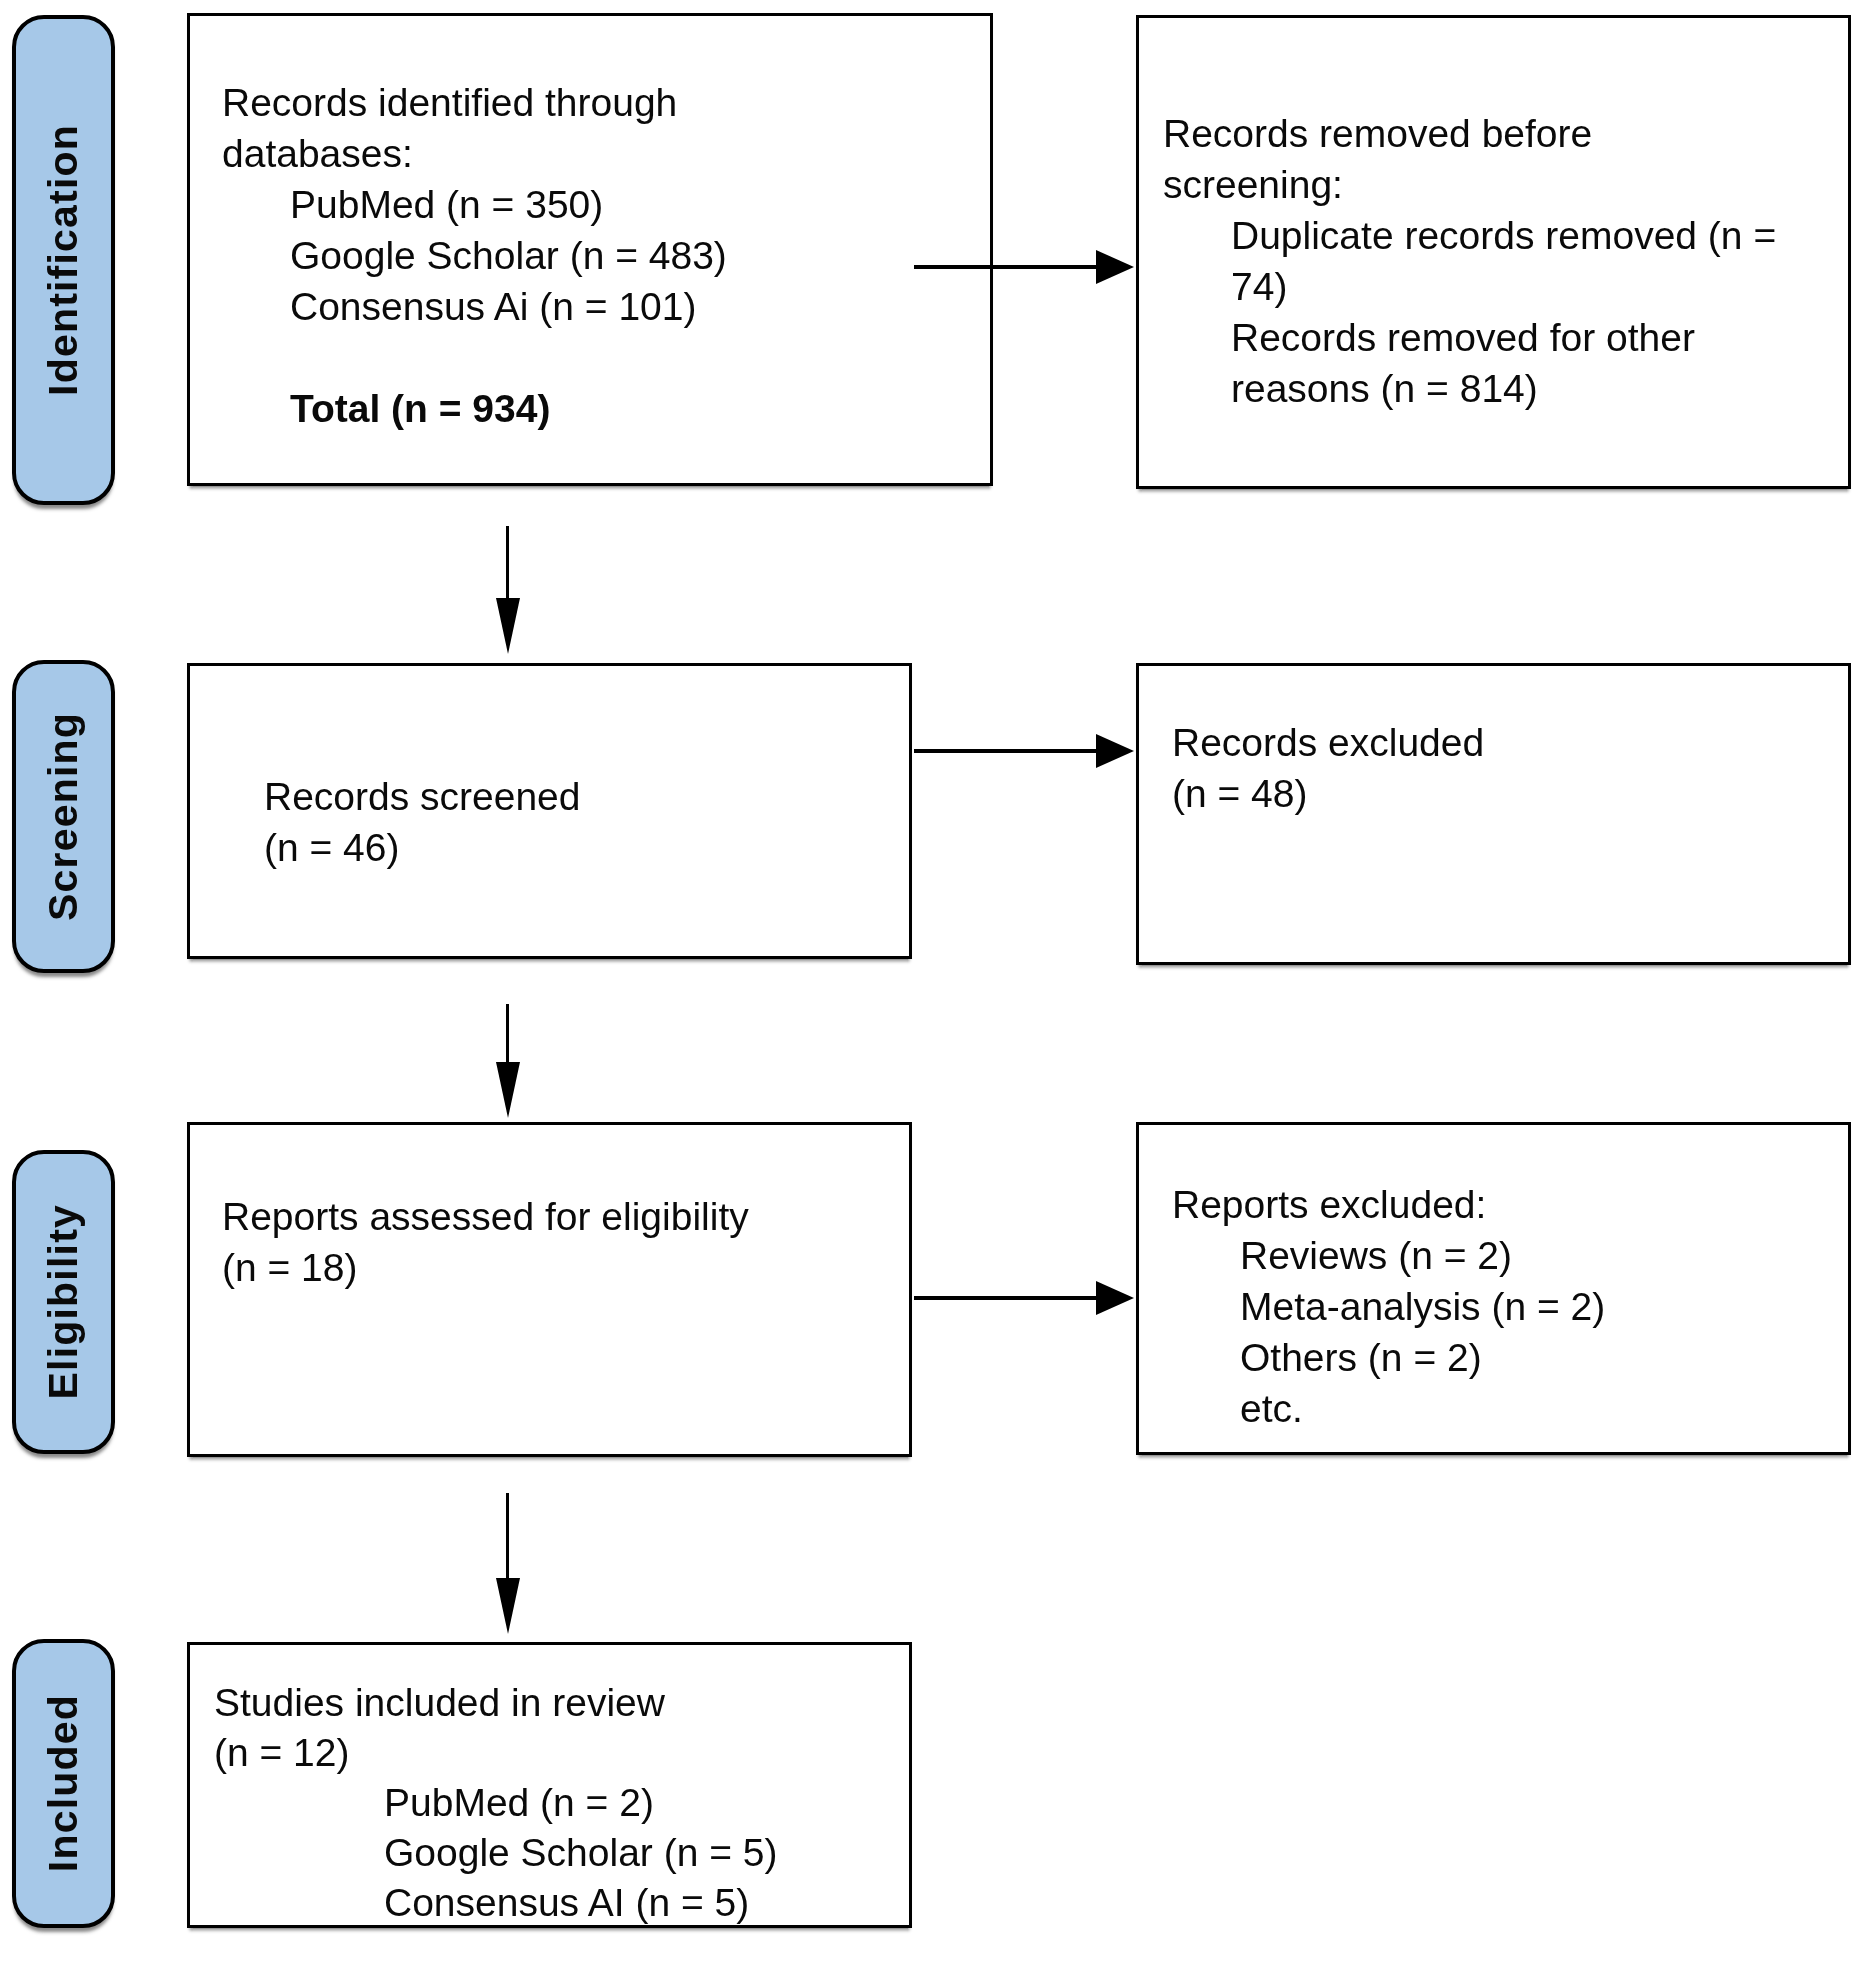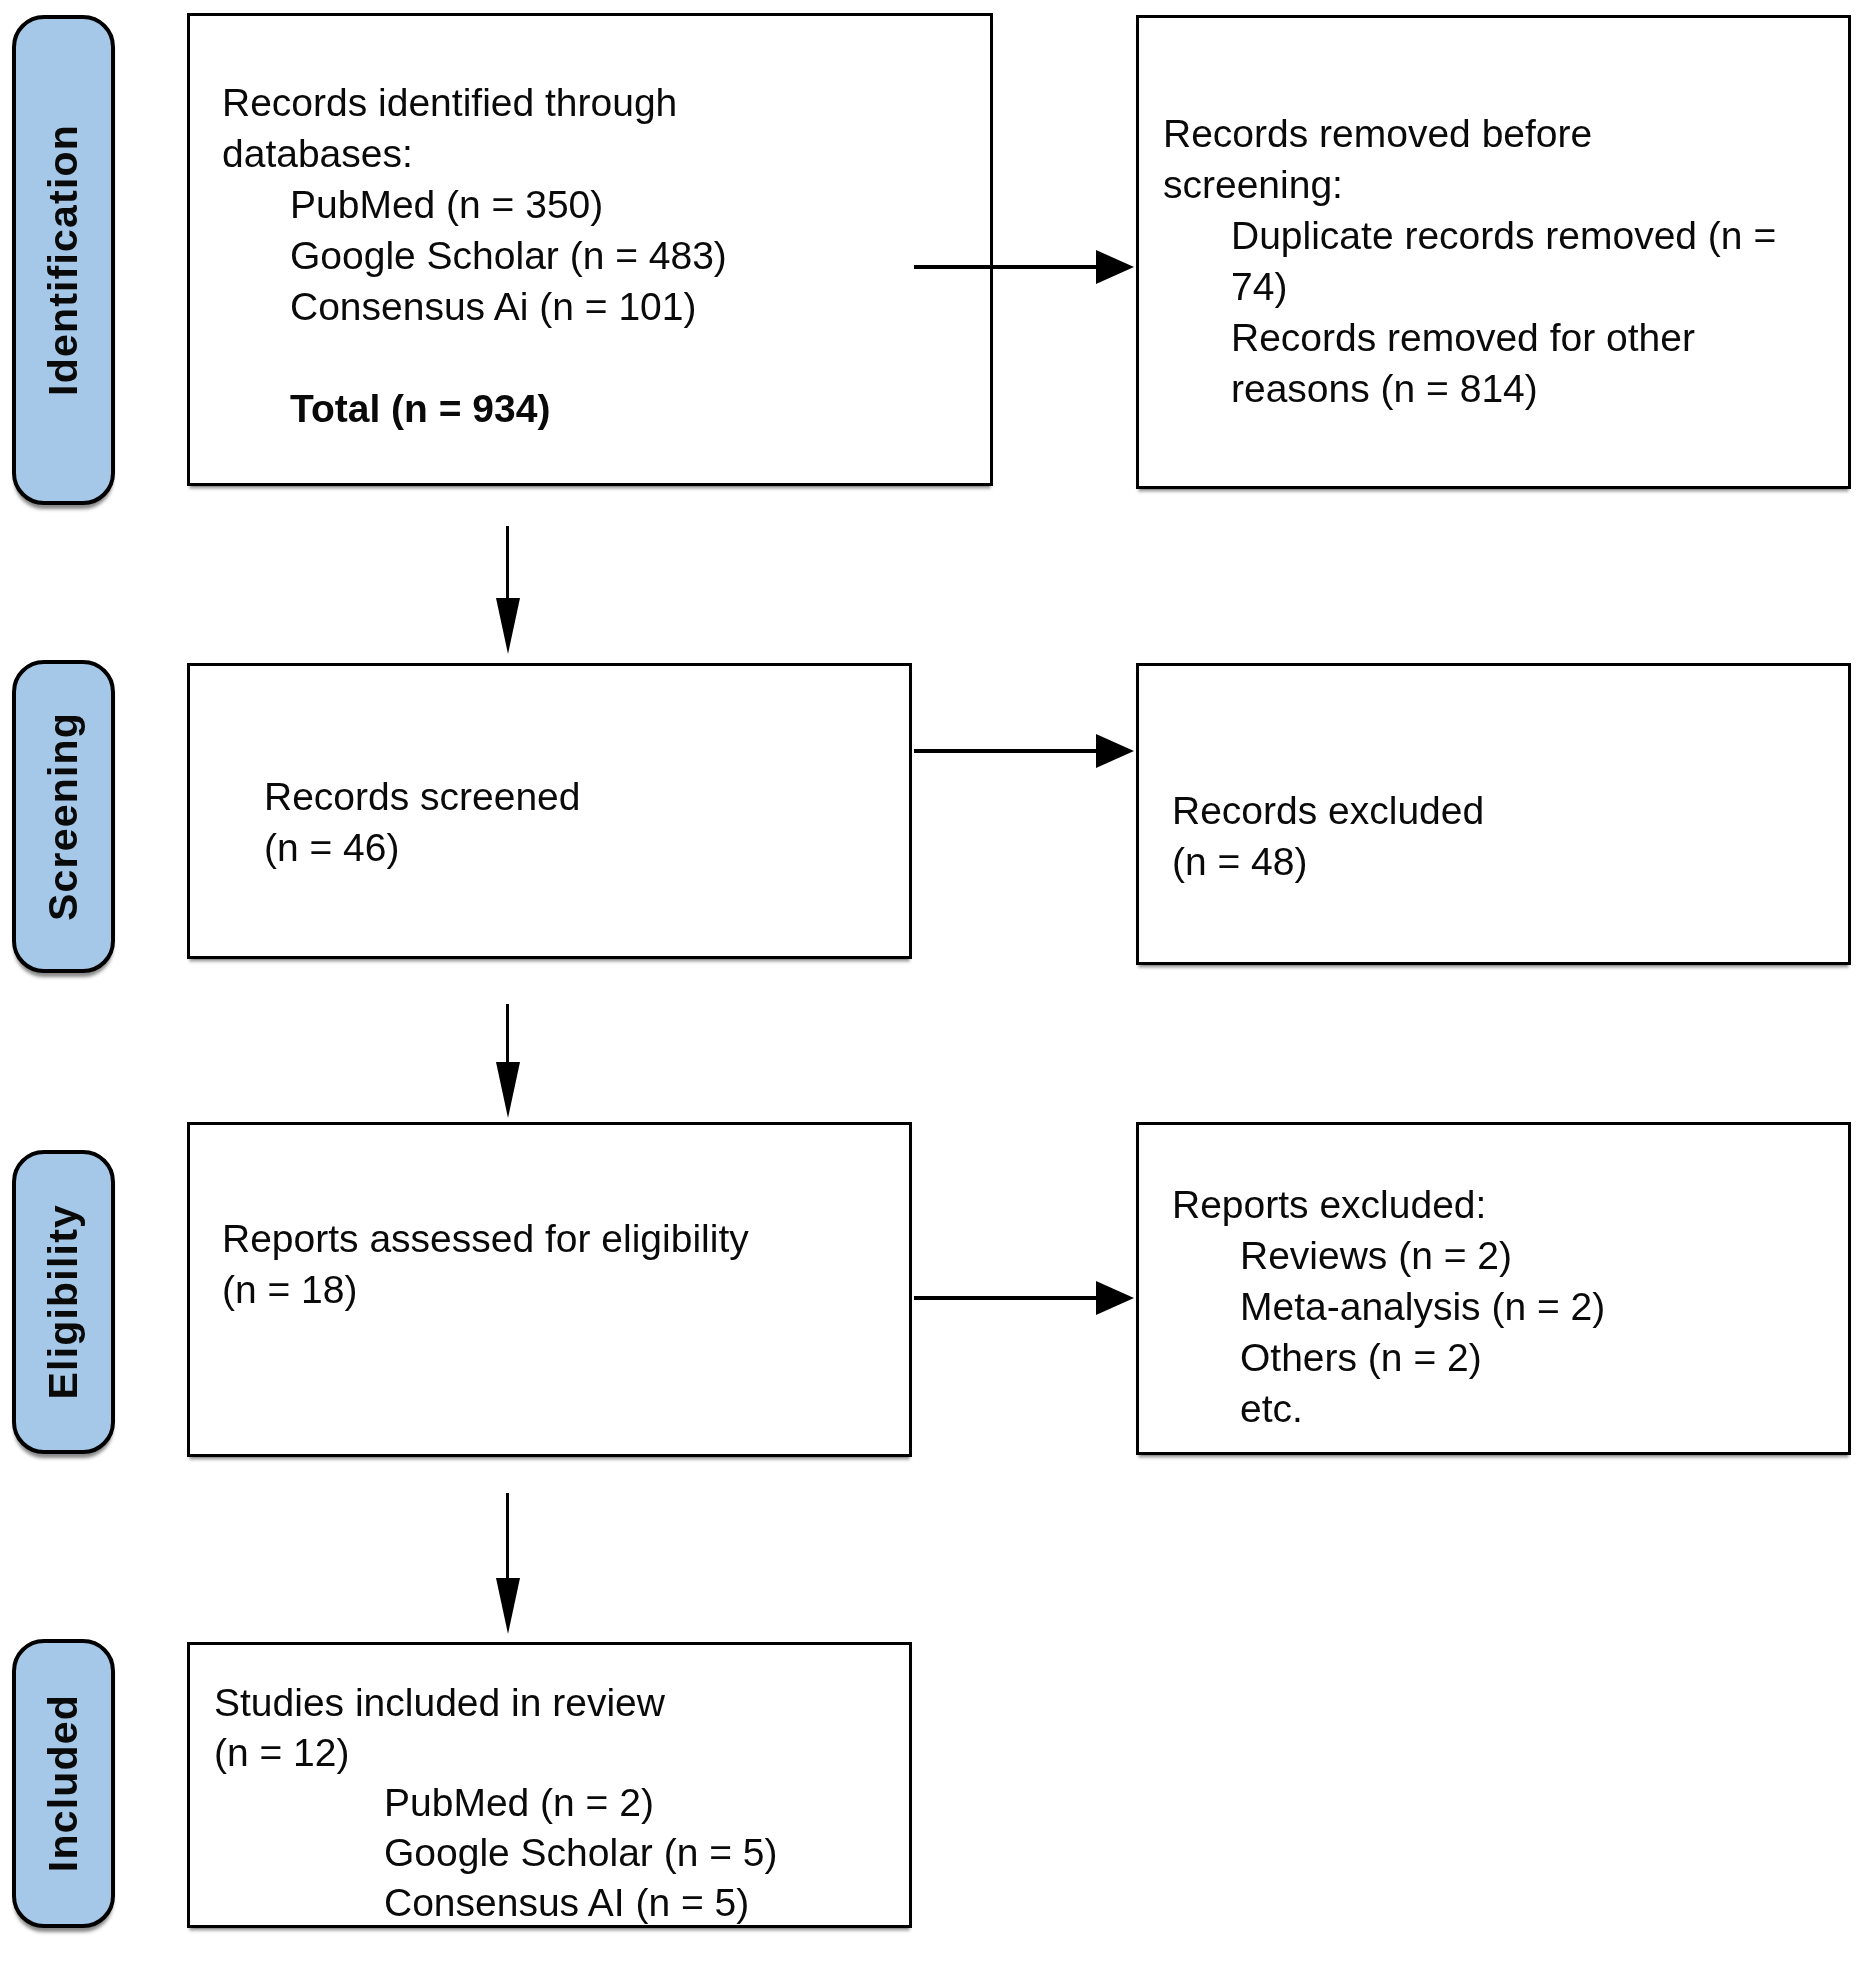--- a/index.html
+++ b/index.html
@@ -59,22 +59,22 @@
   #box-removed          { left: 1136px; top: 15px;   width: 715px; height: 474px; }
   #box-screened         { left: 187px;  top: 663px; width: 725px; height: 296px; padding-left: 42px; }
   #box-excluded-records { left: 1136px; top: 663px; width: 715px; height: 302px; }
   #box-assessed         { left: 187px;  top: 1122px; width: 725px; height: 335px; }
   #box-excluded-reports { left: 1136px; top: 1122px; width: 715px; height: 333px; }
   #box-included         { left: 187px;  top: 1642px; width: 725px; height: 286px; }
 
   .bt-identified       { padding: 61px 18px 0 32px; }
   .bt-removed          { padding: 90px 24px 0 24px; }
   .bt-screened         { padding: 105px 18px 0 32px; }
-  .bt-excluded-records { padding: 119px 18px 0 33px; }
-  .bt-assessed         { padding: 88px 18px 0 32px; }
+  .bt-excluded-records { padding: 51px 18px 0 33px; }
+  .bt-assessed         { padding: 66px 18px 0 32px; }
   .bt-excluded-reports { padding: 54px 26px 0 33px; }
   .bt-included         { padding: 33px 18px 0 24px; line-height: 50px; }
 
   .indent      { margin-left: 68px; }
   .indent-wide { margin-left: 170px; }
   .total-line  { margin-top: 51px; font-weight: bold; }
   .bt-removed .item { max-width: 578px; }
 
   
   .varrow { position: absolute; width: 24px; }

